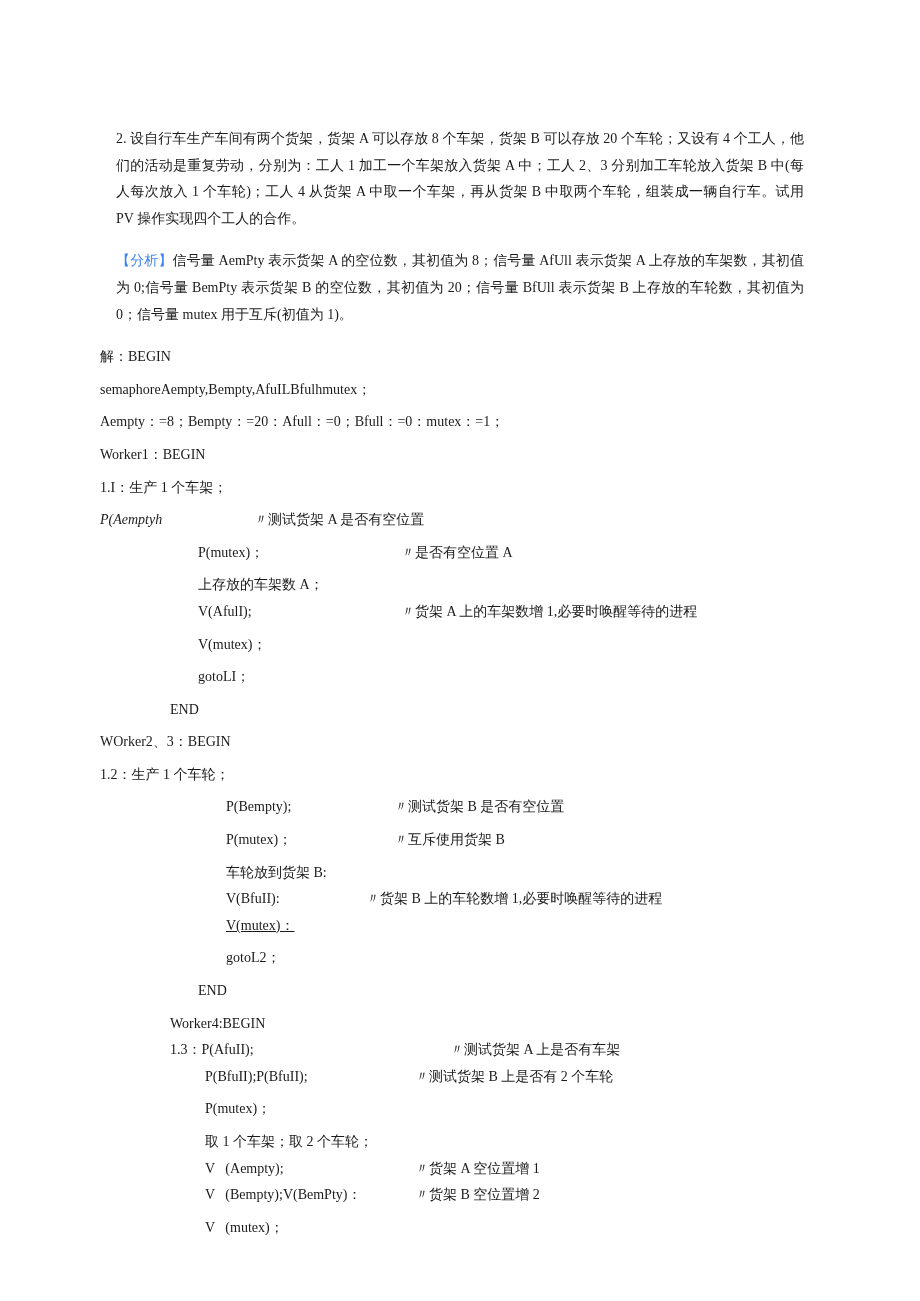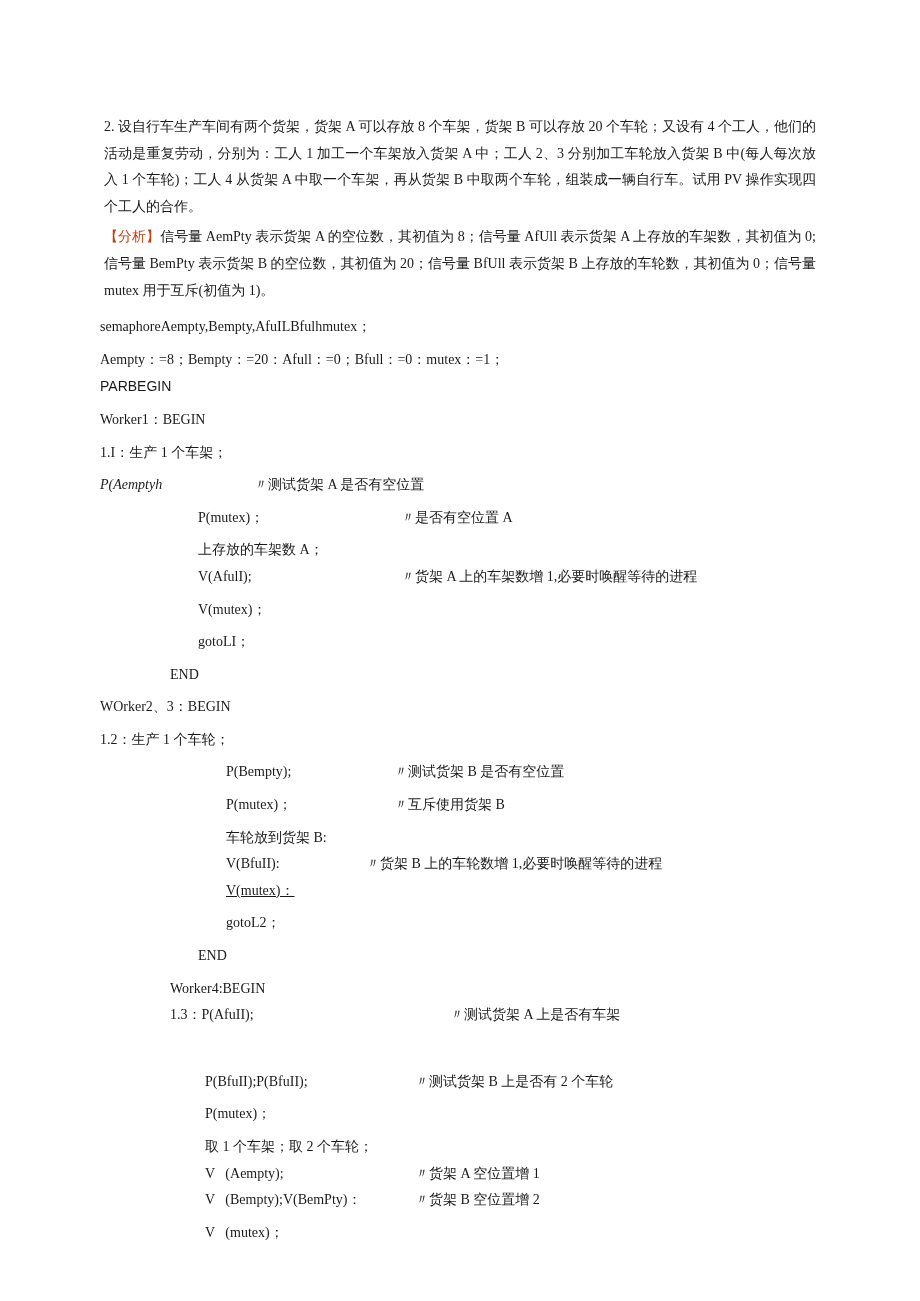--- a/index.html
+++ b/index.html
@@ -12,24 +12,24 @@
     color: #1a1a1a;
   }
   .page {
     width: 920px;
     min-height: 1301px;
     padding: 110px 100px 60px 100px;
     box-sizing: border-box;
   }
   .para {
     text-align: justify;
-    margin: 4px;
+    margin: 16px;
   }
   .analysis-label {
-    color: #c2410c;
+    color: #3b82f6;
   }
   .analysis-body {
     margin-left: 4em;
     display: block;
   }
   .lvl0 { margin-left: 0; }
   .lvl1 { margin-left: 3.5em; }
   .lvl2 { margin-left: 7em; }
   .lvl3 { margin-left: 10.5em; }
   .spacer { height: 6px; }
@@ -44,26 +44,28 @@
 
   <p class="para">
     <span>2.</span>
     <span>设自行车生产车间有两个货架，货架 A 可以存放 8 个车架，货架 B 可以存放 20 个车轮；又设有 4 个工人，他们的活动是重复劳动，分别为：工人 1 加工一个车架放入货架 A 中；工人 2、3 分别加工车轮放入货架 B 中(每人每次放入 1 个车轮)；工人 4 从货架 A 中取一个车架，再从货架 B 中取两个车轮，组装成一辆自行车。试用 PV 操作实现四个工人的合作。</span>
   </p>
 
   <p class="para">
     <span class="analysis-label">【分析】</span><span class="analysis-body" style="display:inline;margin-left:0;">信号量 AemPty 表示货架 A 的空位数，其初值为 8；信号量 AfUll 表示货架 A 上存放的车架数，其初值为 0;信号量 BemPty 表示货架 B 的空位数，其初值为 20；信号量 BfUll 表示货架 B 上存放的车轮数，其初值为 0；信号量 mutex 用于互斥(初值为 1)。</span>
   </p>
 
+  <p class="line-row lvl0">
+    <span>解：</span><span>BEGIN</span>
+  </p>
 
   <div class="spacer"></div>
   <p class="line-row lvl1">semaphoreAempty,Bempty,AfuILBfulhmutex；</p>
   <div class="spacer"></div>
   <p class="line-row lvl1">Aempty：=8；Bempty：=20：Afull：=0；Bfull：=0：mutex：=1；</p>
-  <p class="line-row lvl1"><span style="font-family:Arial,sans-serif;">PARBEGIN</span></p>
 
   <div class="spacer"></div>
   <p class="line-row lvl2">Worker1：BEGIN</p>
   <div class="spacer"></div>
   <p class="line-row lvl2">1.I：生产 1 个车架；</p>
   <div class="spacer"></div>
   <p class="line-row lvl3">
     <span style="display:inline-block;width:11em;font-style:italic;">P(Aemptyh</span><span>〃测试货架 A 是否有空位置</span>
   </p>
   <div class="spacer"></div>
@@ -104,21 +106,21 @@
   <p class="line-row" style="margin-left:9em;">gotoL2；</p>
   <div class="spacer"></div>
   <p class="line-row" style="margin-left:7em;">END</p>
 
   <div class="spacer"></div>
   <p class="line-row" style="margin-left:5em;">Worker4:BEGIN</p>
   <p class="line-row" style="margin-left:5em;">
     <span style="display:inline-block;width:20em;">1.3：P(AfuII);</span><span>〃测试货架 A 上是否有车架</span>
   </p>
   <p class="line-row" style="margin-left:7.5em;">
-    <span style="display:inline-block;width:15em;margin-top:40px;">P(BfuII);P(BfuII);</span><span>〃测试货架 B 上是否有 2 个车轮</span>
+    <span style="display:inline-block;width:15em;">P(BfuII);P(BfuII);</span><span>〃测试货架 B 上是否有 2 个车轮</span>
   </p>
   <div class="spacer"></div>
   <p class="line-row" style="margin-left:7.5em;">P(mutex)；</p>
   <div class="spacer"></div>
   <p class="line-row" style="margin-left:7.5em;">取 1 个车架；取 2 个车轮；</p>
   <p class="line-row" style="margin-left:7.5em;">
     <span style="display:inline-block;width:15em;white-space:pre;">V   (Aempty);</span><span>〃货架 A 空位置增 1</span>
   </p>
   <p class="line-row" style="margin-left:7.5em;">
     <span style="display:inline-block;width:15em;white-space:pre;">V   (Bempty);V(BemPty)：</span><span>〃货架 B 空位置增 2</span>

